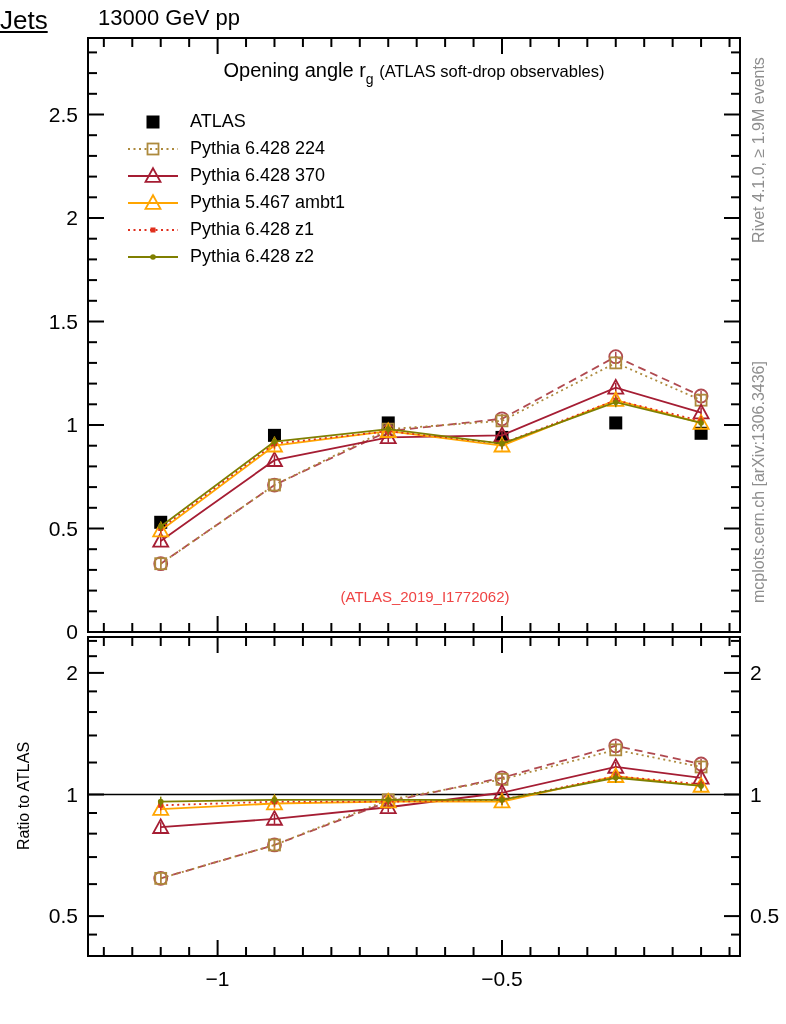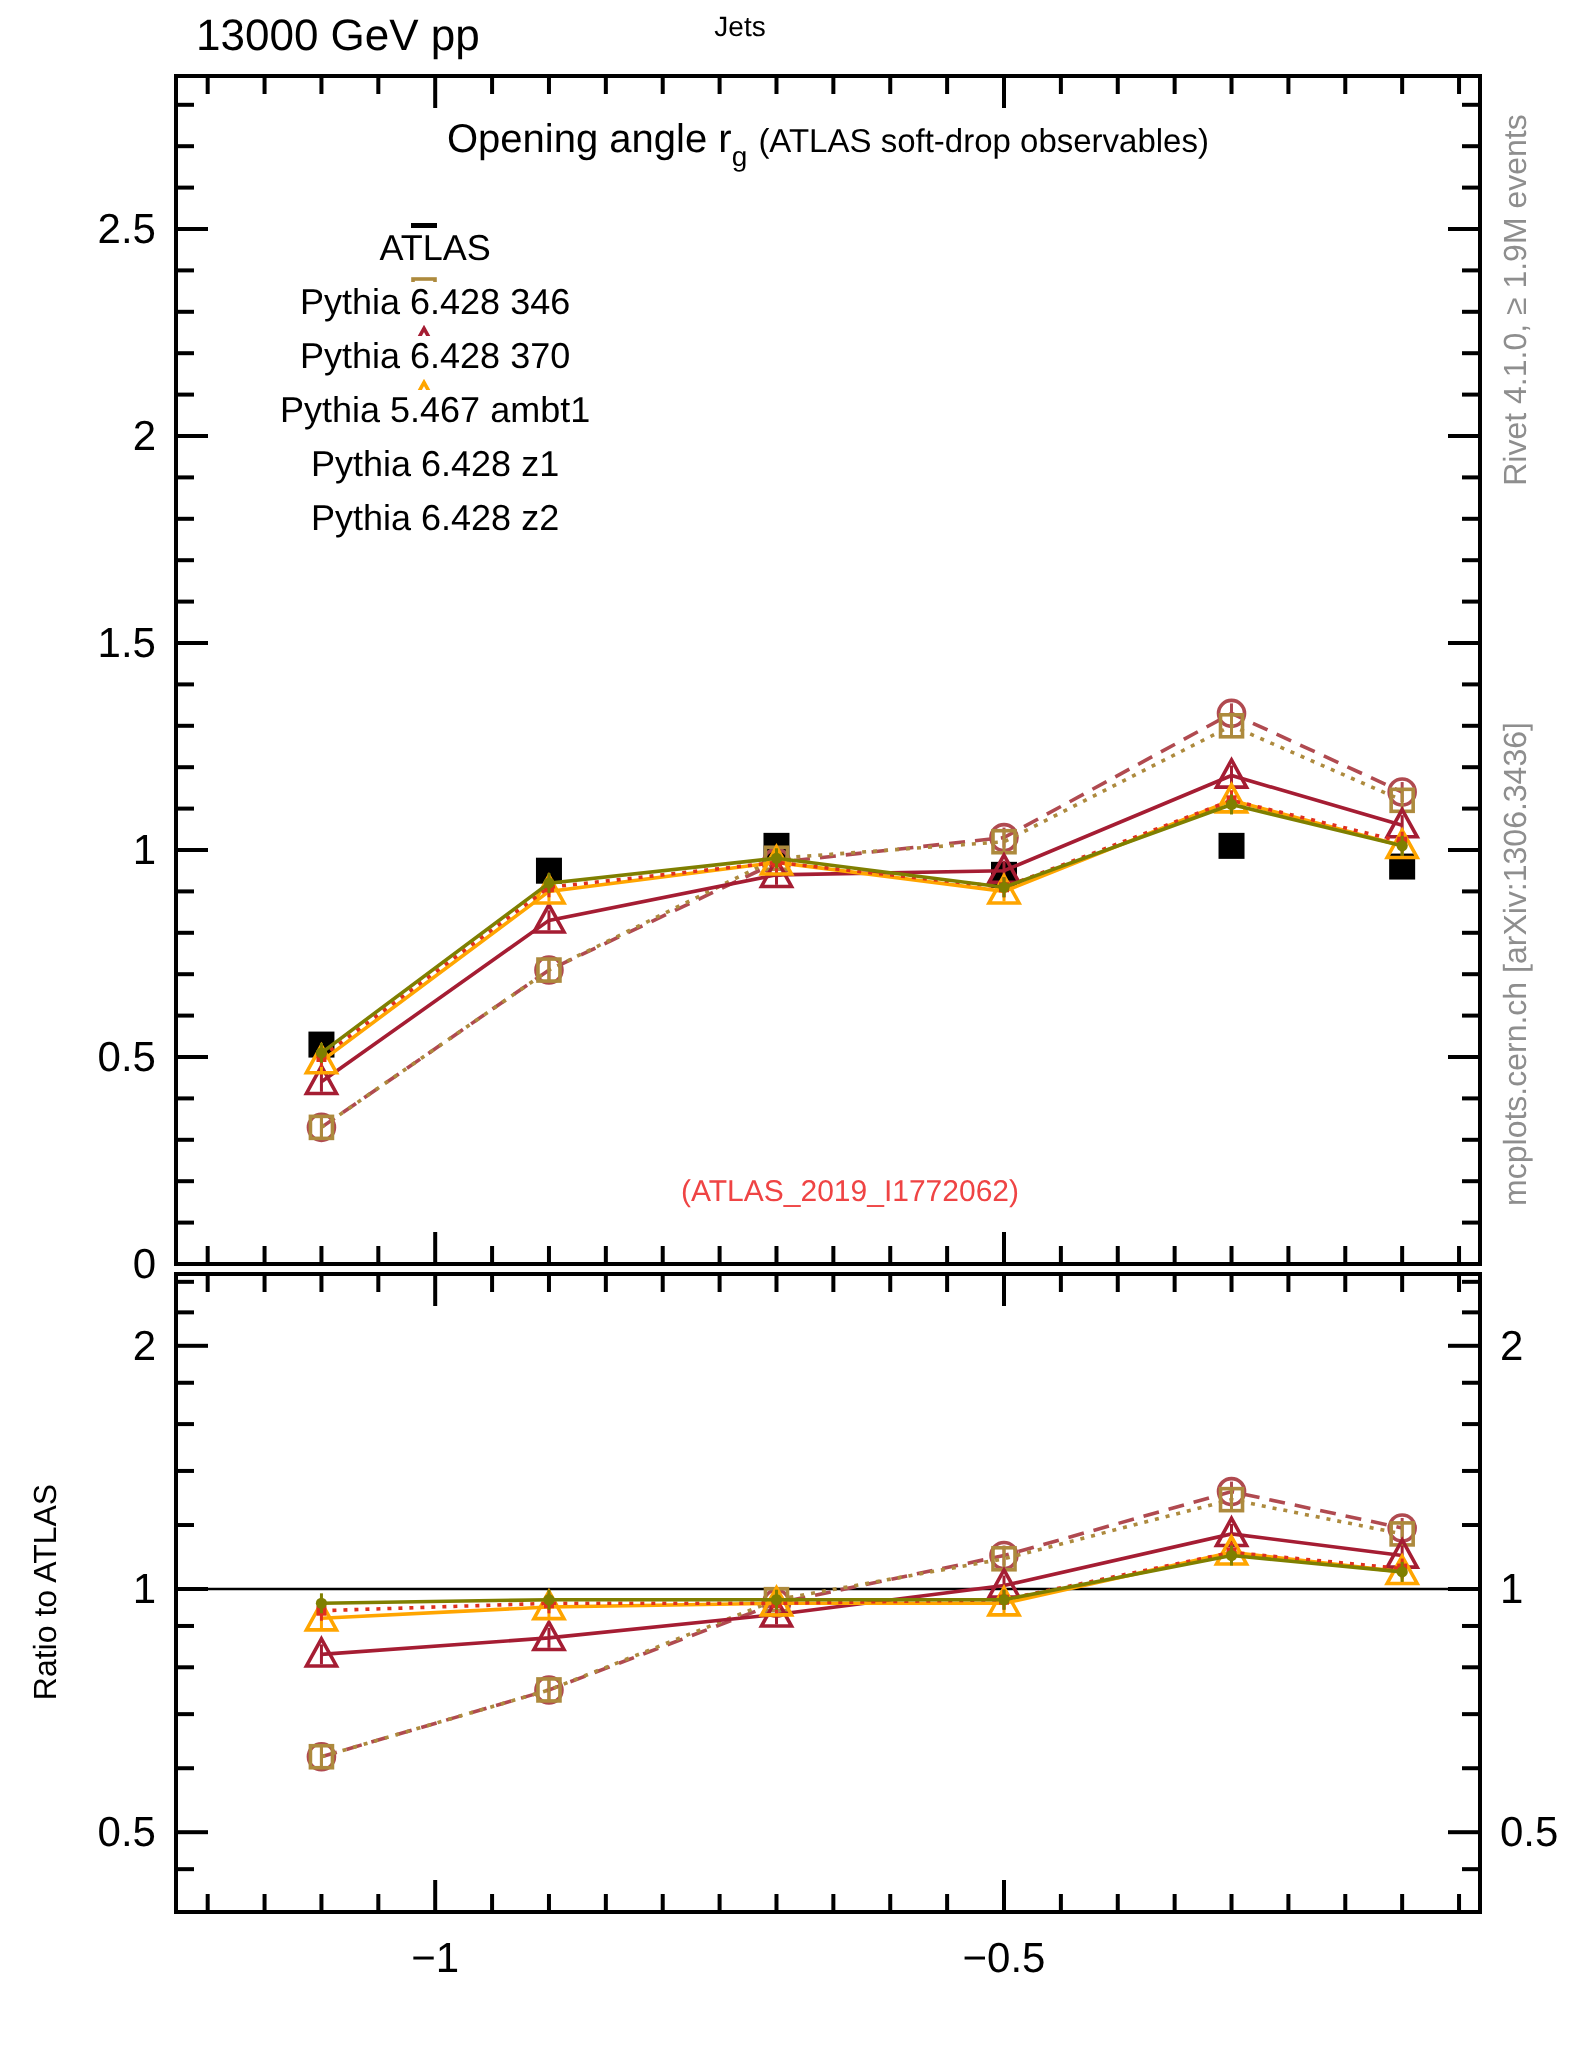--- a/index.html
+++ b/index.html
@@ -1,26 +1,26 @@
 <!DOCTYPE html>
 <html><head>
 <meta charset="utf-8">
 <style>
   html,body{margin:0;padding:0;background:#fff;}
   .page{position:relative;width:786px;height:1024px;background:#fff;overflow:hidden;
         font-family:"Liberation Sans","DejaVu Sans",sans-serif;color:#000;}
   #plot-svg{position:absolute;left:0;top:0;}
   #plot-svg text{font-family:"Liberation Sans","DejaVu Sans",sans-serif;}
   .hdr-left{position:absolute;left:98px;top:5px;font-size:22px;}
-  .hdr-right{position:absolute;left:0;width:740px;top:5px;font-size:14px;text-align:center;}
+  .hdr-right{position:absolute;left:0;width:740px;top:5px;font-size:26px;text-align:left;text-decoration:underline;}
   .title{position:absolute;left:88px;width:652px;top:59px;text-align:center;font-size:20px;white-space:nowrap;}
   .title .sub{font-size:14px;vertical-align:-7px;}
   .title .ann{font-size:16.5px;}
   .legend{position:absolute;left:128px;top:108px;}
-  .lrow{display:flex;align-items:center;height:27px;flex-direction:column;}
+  .lrow{display:flex;align-items:center;height:27px;}
   .lrow svg{display:block;}
   .llabel{margin-left:12px;font-size:18px;}
   .watermark{position:absolute;left:425px;top:596px;transform:translate(-50%,-50%);
              font-size:15px;color:#ef4444;white-space:nowrap;}
   .vtext{position:absolute;white-space:nowrap;transform:translate(-50%,-50%) rotate(-90deg);}
   .rivet{left:759px;top:150px;font-size:16px;color:#8e8e8e;}
   .mcplots{left:759px;top:482px;font-size:16px;color:#8e8e8e;}
   .ratio-label{left:24px;top:796px;font-size:16px;color:#000;}
 </style>
 </head>
@@ -425,21 +425,21 @@
         <svg width="50" height="20">
           <rect x="18.5" y="3.5" width="13" height="13" fill="#000000"></rect>
         </svg>
         <span class="llabel">ATLAS</span>
       </div>
       <div class="lrow">
         <svg width="50" height="20">
           <line x1="0" y1="10" x2="50" y2="10" stroke="#ad8a3d" stroke-width="1.8" stroke-dasharray="2 3.5"></line>
           <rect x="19.5" y="4.5" width="11" height="11" fill="none" stroke="#ad8a3d" stroke-width="1.8"></rect>
         </svg>
-        <span class="llabel">Pythia 6.428 346</span>
+        <span class="llabel">Pythia 6.428 224</span>
       </div>
       <div class="lrow">
         <svg width="50" height="20">
           <line x1="0" y1="10" x2="50" y2="10" stroke="#a51d33" stroke-width="1.8"></line>
           <path d="M 25 2.2 L 32.5 15.8 L 17.5 15.8 Z" fill="none" stroke="#a51d33" stroke-width="1.8"></path>
         </svg>
         <span class="llabel">Pythia 6.428 370</span>
       </div>
       <div class="lrow">
         <svg width="50" height="20">

